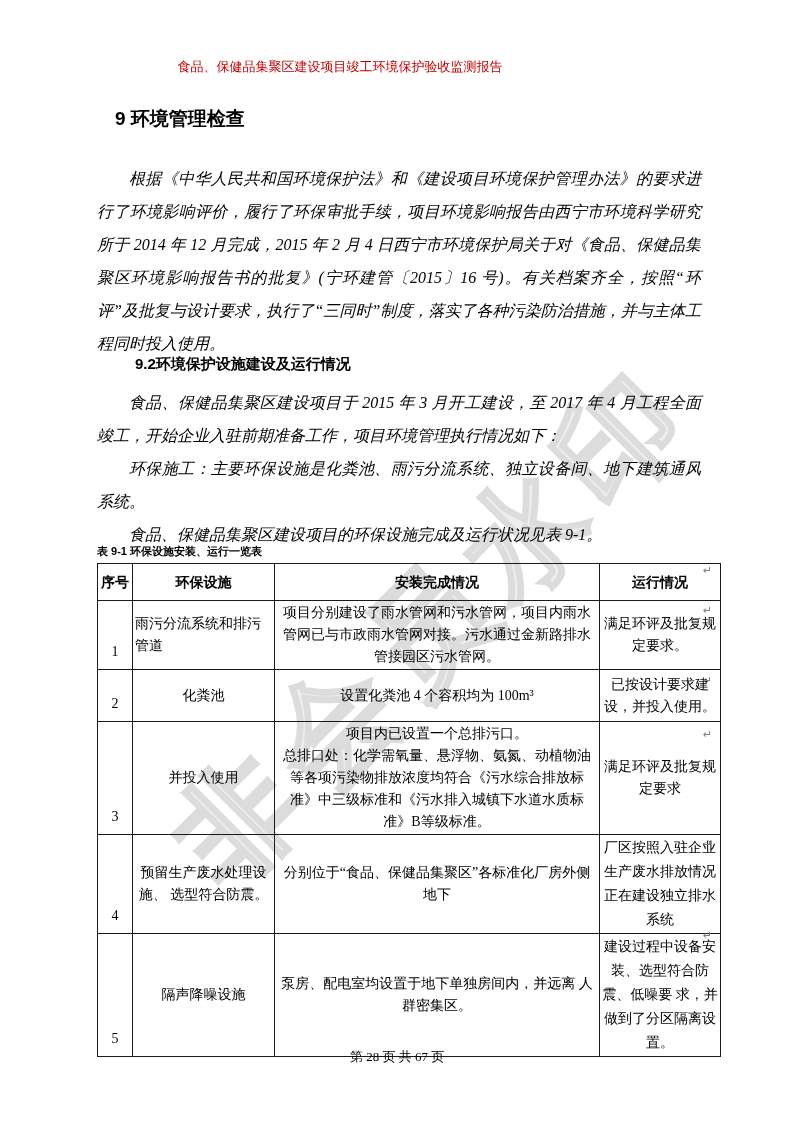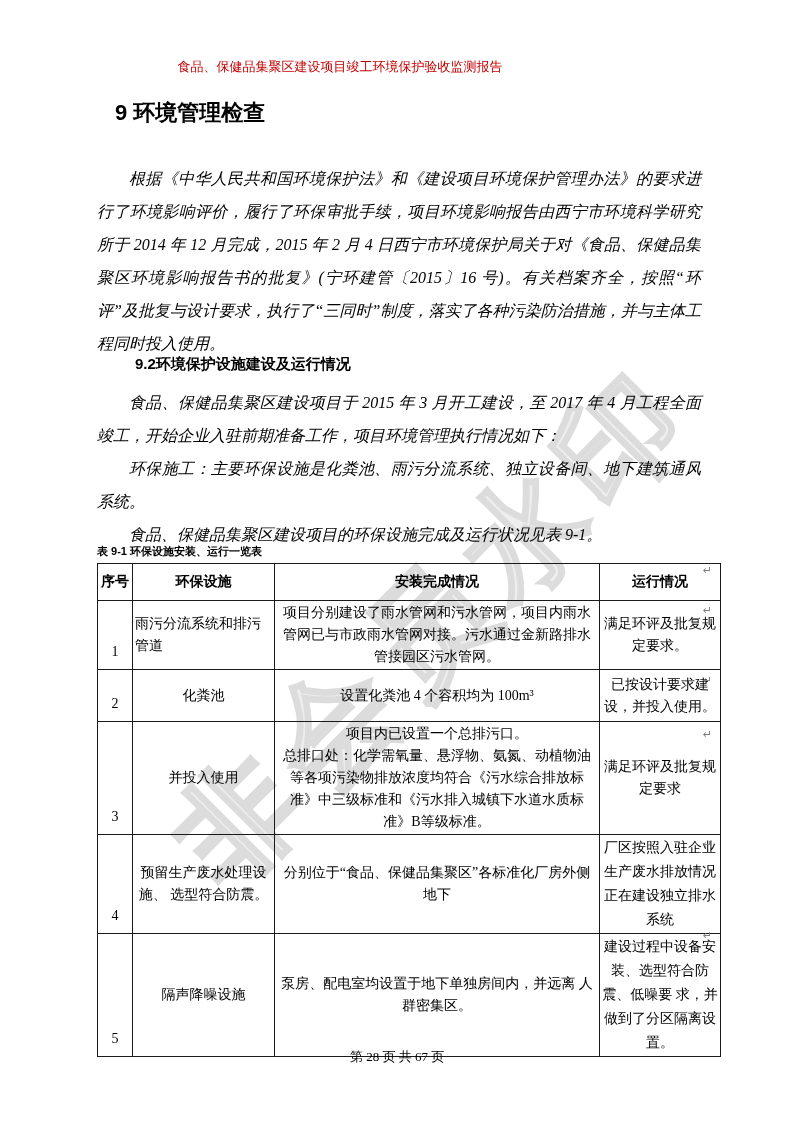--- a/index.html
+++ b/index.html
@@ -26,23 +26,23 @@
     line-height:160px;
     text-align:center;
   }
   
   .doc-header {
     left:0; top:58px; width:680px;
     text-align:center; font-size:13px; color:#c00000;
     z-index:2;
   }
   .chapter-title {
-    left:115px; top:98px; width:600px;
+    left:115px; top:106px; width:600px;
     font-family:"Liberation Sans","DejaVu Sans",sans-serif;
-    font-size:22px; font-weight:bold; z-index:2;
+    font-size:19px; font-weight:bold; z-index:2;
   }
   .section-heading {
     left:135px; width:560px;
     font-family:"Liberation Sans","DejaVu Sans",sans-serif;
     font-size:15px; font-weight:bold; z-index:2;
   }
   .h91 { top:135px; }
   .h92 { top:355px; }
   .body-para {
     left:97px; width:604px;
@@ -66,21 +66,21 @@
     background:transparent;
   }
   .env-table th, .env-table td {
     border:1px solid #1a1a1a;
     padding:1px 2px;
     text-align:center; vertical-align:middle;
     overflow:hidden;
     font-weight:normal;
   }
   .env-table th {
-    font-family:Liberation Mono, monospace;
+    font-family:Liberation Sans, sans-serif;
     font-weight:bold; font-size:14px;
   }
   .col-no { width:30px; }
   .col-fac { width:137px; }
   .col-inst { width:320px; }
   .col-op { width:116px; }
   .row-h   { height:37px; }
   .row-r1  { height:68px; }
   .row-r2  { height:52px; }
   .row-r3  { height:108px; }

